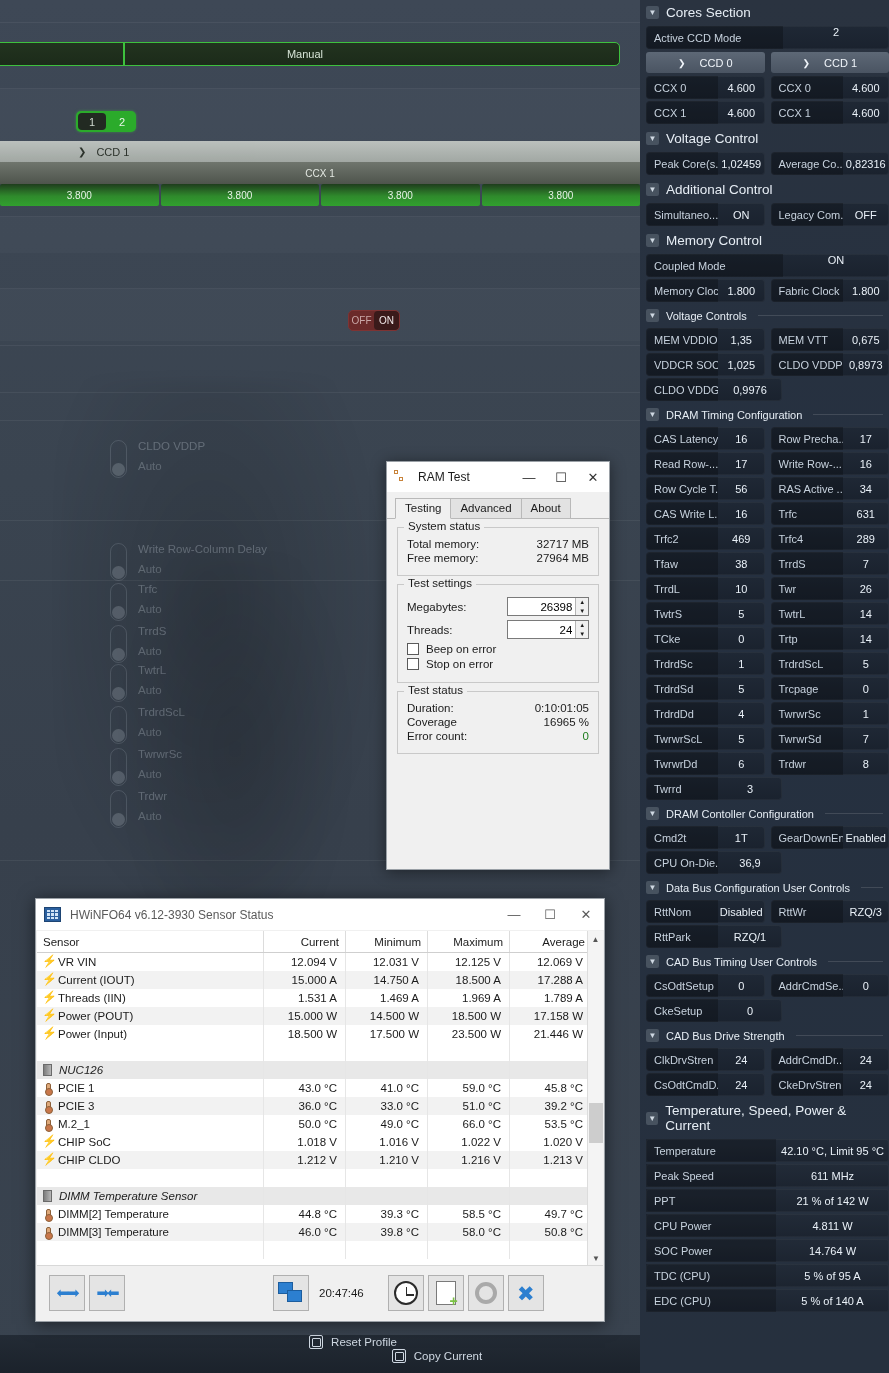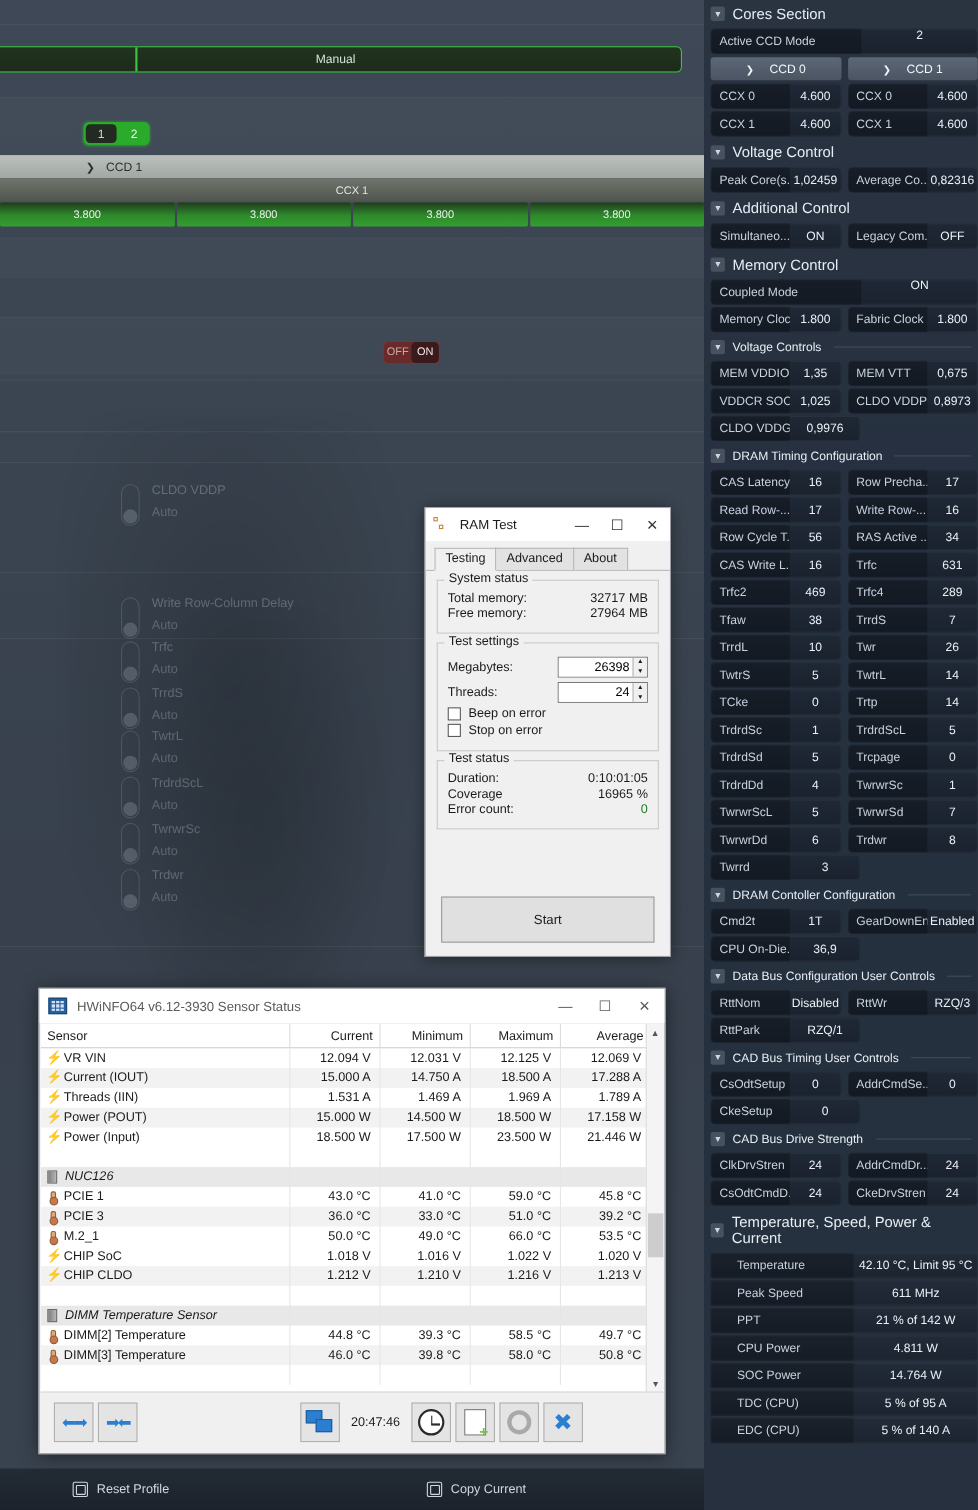--- a/index.html
+++ b/index.html
@@ -86,21 +86,21 @@
   }
   .rm-ghost2 {
     position:absolute; left:120px; top:560px; width:230px; height:420px;
     background: radial-gradient(ellipse at 50% 45%, rgba(0,0,0,0.13), rgba(0,0,0,0) 70%);
     filter: blur(8px);
   }
 
   .rm-bottombar {
     position:absolute; left:0; bottom:0; width:640px; height:38px;
     background: linear-gradient(180deg,#232b35 0%,#1b222b 100%);
-    display:flex; align-items:center; color:#cfd8e2; font-size:11.5px;
+    display:flex; align-items:center; color:#cfd8e2; font-size:11.5px;flex-direction:column;
   }
   .rm-bottombar .btn { display:flex; align-items:center; gap:8px; cursor:default; }
   .rm-bottombar .b1 { margin-left:66px; }
   .rm-bottombar .b2 { margin-left:234px; }
   .ic-box {
     width:14px; height:14px; border:1.4px solid #cfd8e2; border-radius:2px; position:relative;
   }
   .ic-box::before {
     content:""; position:absolute; left:2px; top:2px; width:7px; height:7px;
     border:1.2px solid #cfd8e2; border-radius:1px;
@@ -154,21 +154,21 @@
     color:#f0f5fa; display:flex; align-items:center; justify-content:center; gap:14px;
   }
   .ccdhdr .chv { font-size:9px; }
 
   .tsrow {
     margin:2px 0 2px 6px; height:23px; display:flex; align-items:center;
     border-radius:3px;
     background: linear-gradient(180deg,#222b38,#1c2430);
     box-shadow: inset 0 0 0 1px rgba(255,255,255,0.04);
   }
-  .tsrow .k { width:130px; padding-left:24px; color:#c7d2de; background:rgba(0,0,0,0.22); height:100%; display:flex; align-items:center;}
+  .tsrow .k { width:130px; padding-left:8px; color:#c7d2de; background:rgba(0,0,0,0.22); height:100%; display:flex; align-items:center;}
   .tsrow .v { flex:1; display:flex; align-items:center; justify-content:center; color:#eaf1f8; }
 
   
   #ramtest {
     position:absolute; left:386px; top:461px; width:224px; height:409px;
     background:#f0f0f0; border:1px solid #9aa0a6;
     box-shadow:0 2px 14px rgba(0,0,0,0.45);
     font-family:"Liberation Sans", sans-serif; color:#1b1b1b;
   }
   #ramtest .tb { height:30px; background:#fff; display:flex; align-items:center; }
@@ -278,21 +278,21 @@
   .clockface::before { content:""; position:absolute; left:50%; top:4px; width:1.5px; height:8px; background:#2b2b2b; transform-origin:bottom; }
   .clockface::after { content:""; position:absolute; left:50%; top:11px; width:8px; height:1.5px; background:#2b2b2b; }
   .doc { width:20px; height:24px; background:#fff; border:1px solid #7a7a7a; position:relative; }
   .doc::after { content:"+"; position:absolute; right:-3px; bottom:-4px; color:#7ac143; font-size:14px; font-weight:bold; line-height:1; }
   .gear { width:22px; height:22px; border:4px solid #a9a9a9; border-radius:50%; }
   .xmark { color:#2c7fd0; font-size:21px; line-height:1; }
   .twoscreens { width:26px; height:22px; position:relative; }
   .twoscreens i { position:absolute; width:15px; height:12px; background:#2c7fd0; border:1px solid #1c5d9e; display:block; }
   .twoscreens i:nth-child(1){ left:0; top:0; }
   .twoscreens i:nth-child(2){ left:9px; top:8px; }
-  #hwinfo .clocktxt { font-size:11.5px; margin-left:10px; margin-right:6px; }
+  #hwinfo .clocktxt { font-size:11.5px; margin-left:10px; margin-right:20px; }
 </style>
 </head>
 <body>
 
 <div id="rm-bg">
   <div class="rm-line" style="top:22px"></div>
   <div class="rm-line" style="top:88px"></div>
   <div class="rm-stripe" style="top:89px;height:52px"></div>
   <div class="rm-line" style="top:216px"></div>
   <div class="rm-stripe" style="top:217px;height:36px"></div>
@@ -874,21 +874,20 @@
     <div class="kv">
       <span>Coverage</span>
       <span class="val">16965 %</span>
     </div>
     <div class="kv">
       <span>Error count:</span>
       <span class="val zero">0</span>
     </div>
   </div>
 
-  <div class="startbtn">Start</div>
 </div>
 
 <div id="hwinfo">
   <div class="tb">
     <span class="appico">
       <b></b>
         <b></b>
         <b></b>
         <b></b>
         <b></b>

